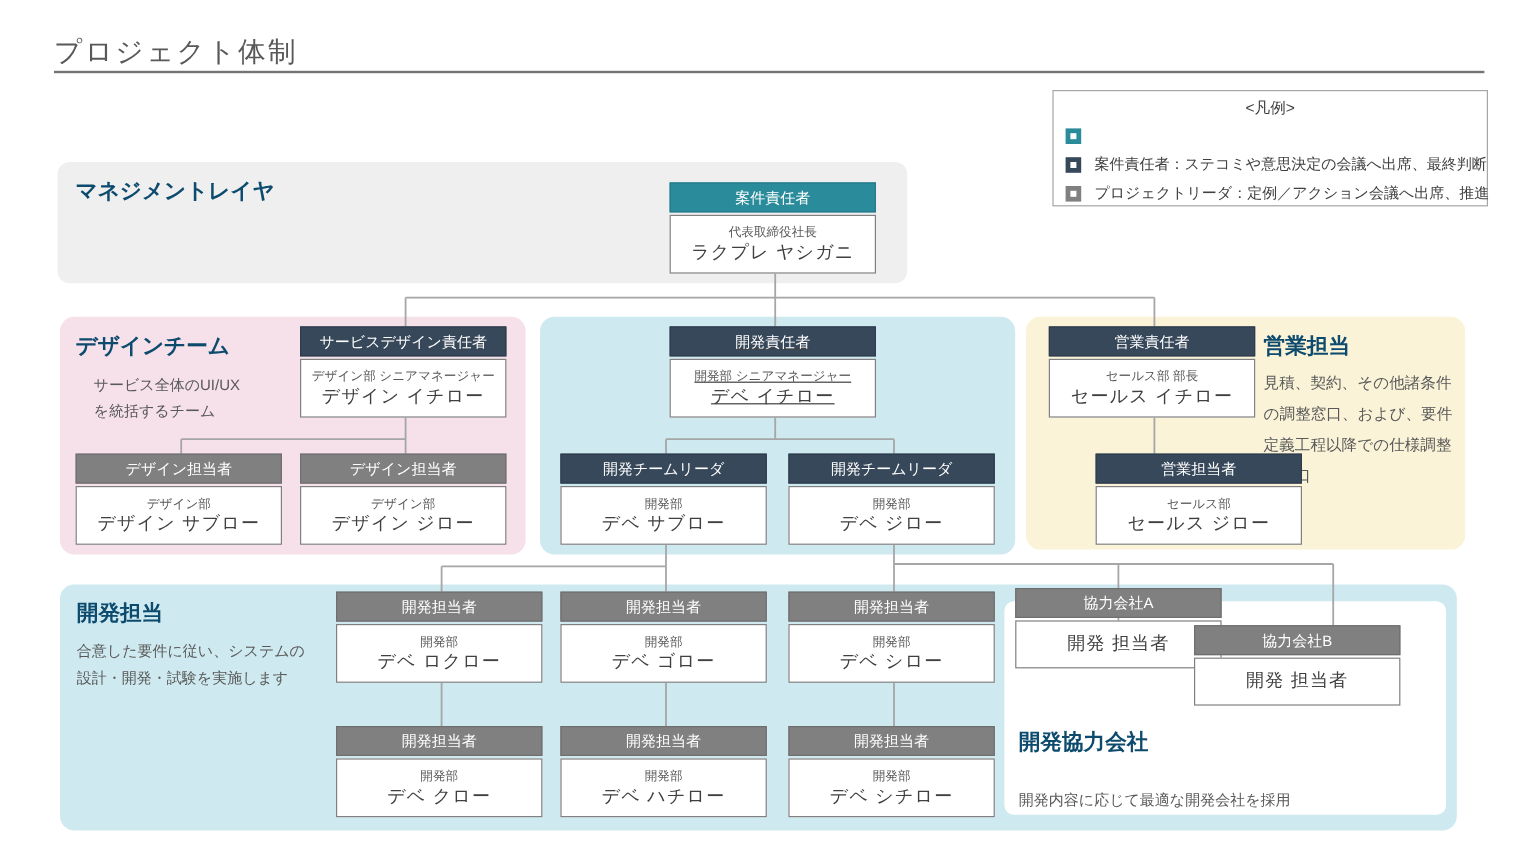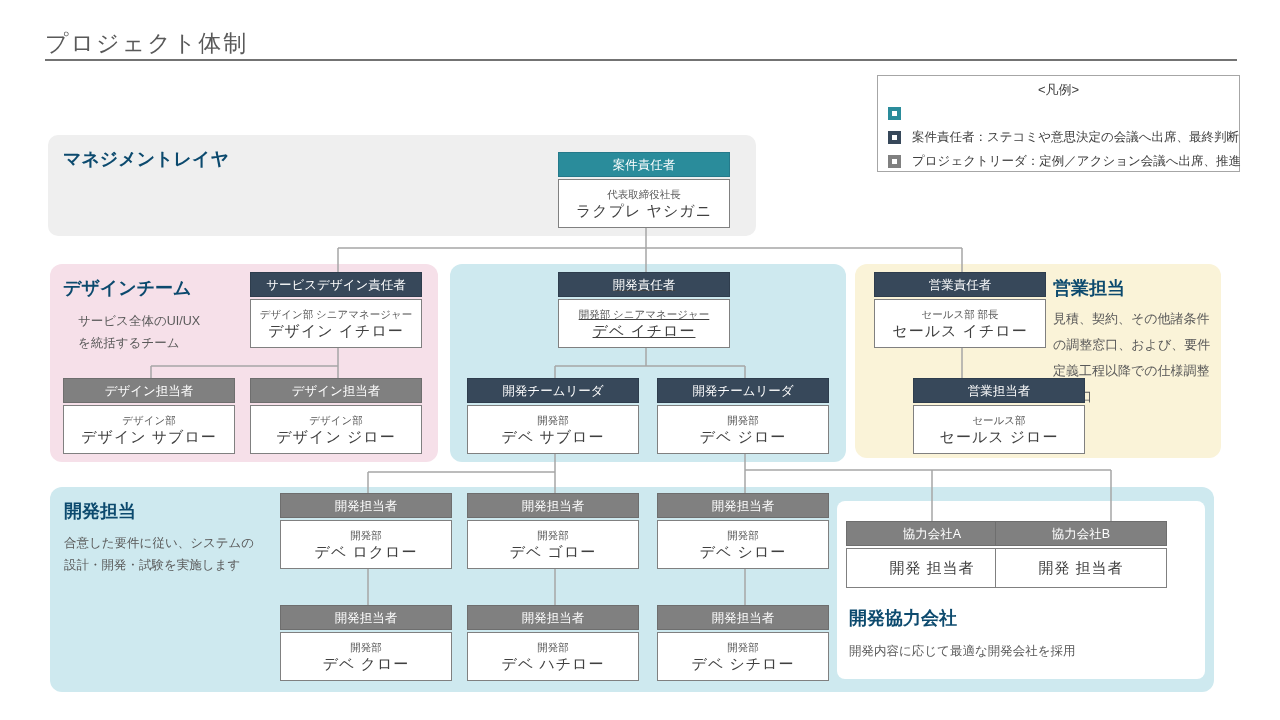--- a/index.html
+++ b/index.html
@@ -92,21 +92,21 @@
   <div class="sec-title" style="left:1053px;top:276px;">営業担当</div>
   <div class="sec-desc wrap" style="left:1053px;top:306px;width:160px;">見積、契約、その他諸条件の調整窓口、および、要件定義工程以降での仕様調整の窓口</div>
 
   <div class="sec-title" style="left:64px;top:499px;text-align:center;">開発担当</div>
   <div class="sec-desc" style="left:64px;top:532px;">
     <div>合意した要件に従い、システムの</div>
     <div>設計・開発・試験を実施します</div>
   </div>
 
   <div class="sec-title" style="left:849px;top:606px;">開発協力会社</div>
-  <div class="sec-desc" style="left:849px;top:640px;">開発内容に応じて最適な開発会社を採用</div>
+  <div class="sec-desc" style="left:849px;top:656px;">開発内容に応じて最適な開発会社を採用</div>
 
   <svg class="connectors" width="1280" height="720">
     <g stroke="#A6A6A6" stroke-width="1.5" fill="none">
       <path d="M646,228 L646,272"></path>
       <path d="M338,248 L962,248"></path>
       <path d="M338,248 L338,272"></path>
       <path d="M962,248 L962,272"></path>
       <path d="M338,348 L338,378"></path>
       <path d="M151,366 L338,366"></path>
       <path d="M151,366 L151,378"></path>
@@ -241,21 +241,21 @@
   </div>
 
   <div class="org-box" style="left:657px;top:605px;">
     <div class="org-header gray">開発担当者</div>
     <div class="org-body">
       <div class="org-role">開発部</div>
       <div class="org-name">デベ シチロー</div>
     </div>
   </div>
 
-  <div class="org-box narrow" style="left:846px;top:521px;border-radius:13px;">
+  <div class="org-box narrow" style="left:846px;top:490px;border-radius:13px;">
     <div class="org-header gray">協力会社A</div>
     <div class="org-body single">
       <div class="org-name">開発 担当者</div>
     </div>
   </div>
 
   <div class="org-box narrow" style="left:995px;top:521px;">
     <div class="org-header gray">協力会社B</div>
     <div class="org-body single">
       <div class="org-name">開発 担当者</div>

